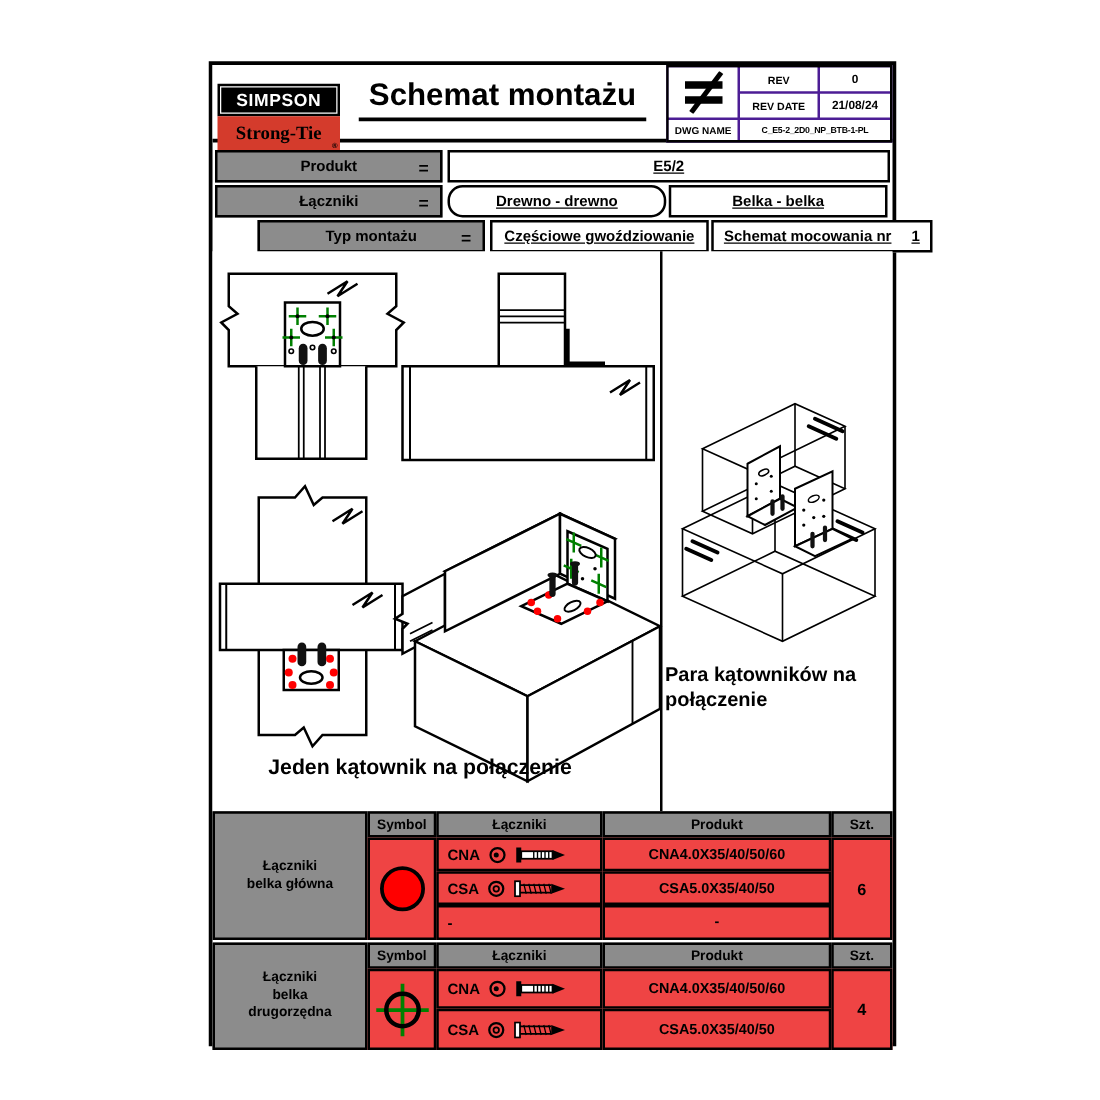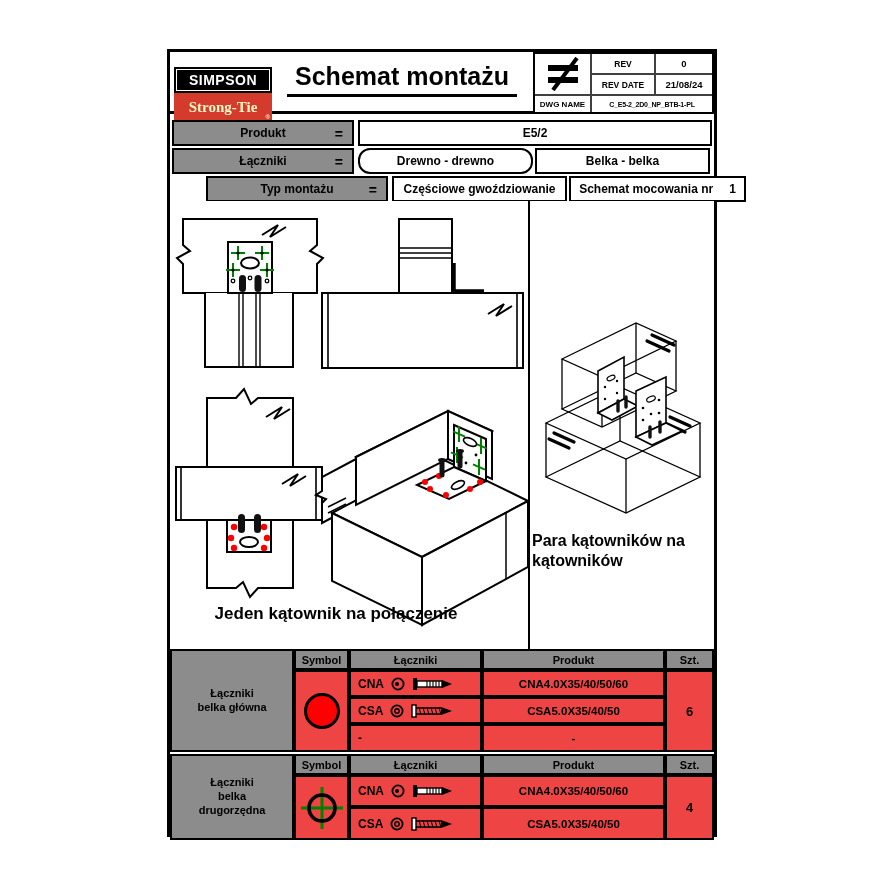--- a/index.html
+++ b/index.html
@@ -4,41 +4,41 @@
 <style>
   * { margin:0; padding:0; box-sizing:border-box; }
   html,body { width:880px; height:880px; background:#ffffff; font-family:"Liberation Sans",sans-serif; color:#000; }
   .doc { position:absolute; left:167px; top:49px; width:550px; height:788px; border:3px solid #000; background:#fff; }
 
   
   .header { position:absolute; left:0; top:0; width:544px; height:62px; border-bottom:3px solid #000; background:#fff; }
   .logo { position:absolute; left:4px; top:15px; width:98px; height:68px; }
   .logo-top { height:26px; background:#000; color:#fff; display:flex; align-items:center; justify-content:center;
               font-weight:bold; font-size:14px; letter-spacing:.5px; box-shadow:inset 0 0 0 2px #000, inset 0 0 0 3px #fff; }
-  .logo-bottom { position:relative; height:28px; background:#d43b2c; color:#fef9c3; display:flex; align-items:center; justify-content:center;
+  .logo-bottom { position:relative; height:28px; background:#d43b2c; color:#000000; display:flex; align-items:center; justify-content:center;
               font-family:"Liberation Serif",serif; font-weight:bold; font-size:15px; }
   .logo-reg { position:absolute; right:2px; bottom:1px; font-size:6px; font-family:"Liberation Sans",sans-serif; }
   .title-wrap { position:absolute; left:104px; top:10px; width:256px; text-align:center; }
   .title { display:inline-block; font-size:25px; font-weight:bold; border-bottom:3px solid #000; padding:0 8px 3px 8px; }
   .rev-table { position:absolute; left:363px; top:0; width:181px; height:62px; display:grid;
-               grid-template-columns:55px 62px 56px; grid-template-rows:19px 19px 16px; gap:2px; background:#404040; border:2px solid #000; }
+               grid-template-columns:55px 62px 56px; grid-template-rows:19px 19px 16px; gap:2px; background:#4c1d95; border:2px solid #000; }
   .rev-cell { background:#fff; display:flex; align-items:center; justify-content:center; font-weight:bold; }
   .rev-logo-cell { grid-row:1/3; grid-column:1; }
   .rev-lbl { font-size:8.5px; }
   .rev-val { font-size:9.5px; }
   .dwg-lbl { grid-row:3; grid-column:1; font-size:8px; }
   .dwg-val { grid-row:3; grid-column:2/4; font-size:7px; letter-spacing:-.2px; }
 
   
   .info-row { position:absolute; left:2px; width:540px; height:26px; }
   .info-label { position:absolute; left:0; top:0; width:182px; height:26px; background:#8c8c8c; border:2px solid #000;
                 display:flex; align-items:center; justify-content:center; font-weight:bold; font-size:12px; }
   .info-eq { position:absolute; right:9px; top:4px; font-weight:bold; font-size:14px; }
   .info-val { position:absolute; top:0; height:26px; border:2px solid #000; background:#fff;
-              display:flex; align-items:center; justify-content:center; font-weight:bold; font-size:12px; }
+              display:flex; align-items:center; justify-content:center; font-weight:bold; font-size:12px;text-decoration:underline; }
   .num-gap { margin-left:16px; }
 
   
   .drawings { position:absolute; left:0; top:149px; width:544px; height:448px; background:#fff; }
   .pane-left { position:absolute; left:0; top:0; width:360px; height:448px; border-right:2px solid #000; }
   .pane-right { position:absolute; left:362px; top:0; width:182px; height:448px; }
   .caption-left { position:absolute; left:0; top:403px; width:332px; text-align:center; font-weight:bold; font-size:17px; }
   .caption-right { position:absolute; left:0; top:330px; width:182px; text-align:left; font-weight:bold; font-size:16px; line-height:1.25; }
 
   
@@ -250,21 +250,21 @@
               <circle cx="119" cy="213" r="1.3"></circle>
             </g>
           <g stroke="#111" stroke-width="3.4" stroke-linecap="round">
             <path d="M86,210 V200 M94,206 V196"></path>
             <path d="M118,236 V226 M128,231 V221"></path>
           </g>
         </g>
       </svg>
       <div class="caption-right">
         <div>Para kątowników na</div>
-        <div>kątowników</div>
+        <div>połączenie</div>
       </div>
     </div>
   </div>
 
   <div class="ftable" style="top:597px; height:103px;">
     <div class="cell gray group-label" style="left:0; top:0; width:124px; height:103px;">
       <div>Łączniki</div>
       <div>belka główna</div>
     </div>
     <div class="cell gray hdr" style="left:124px; top:0; width:55px; height:21px;">Symbol</div>

